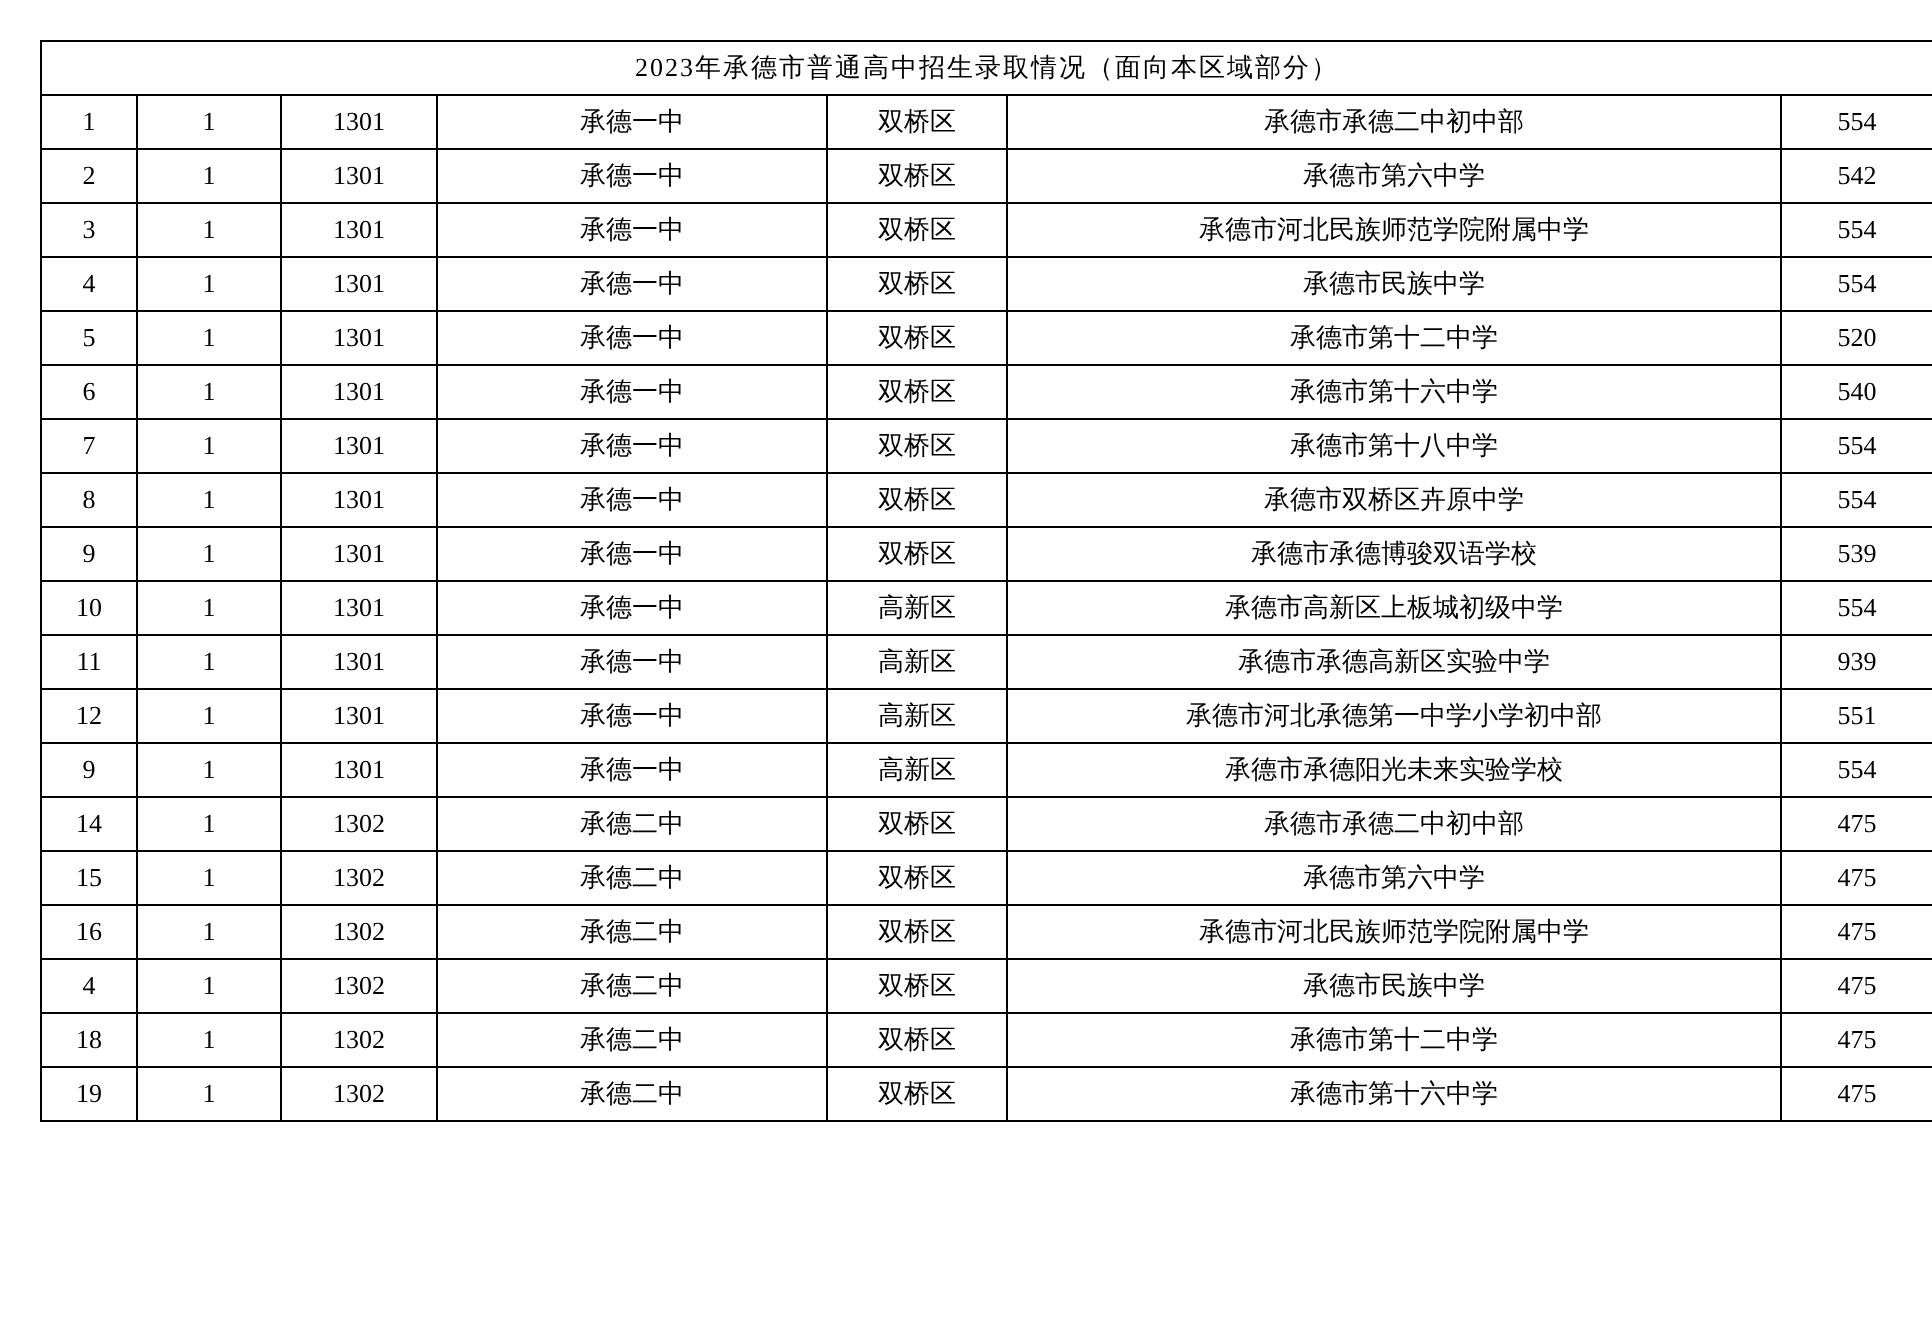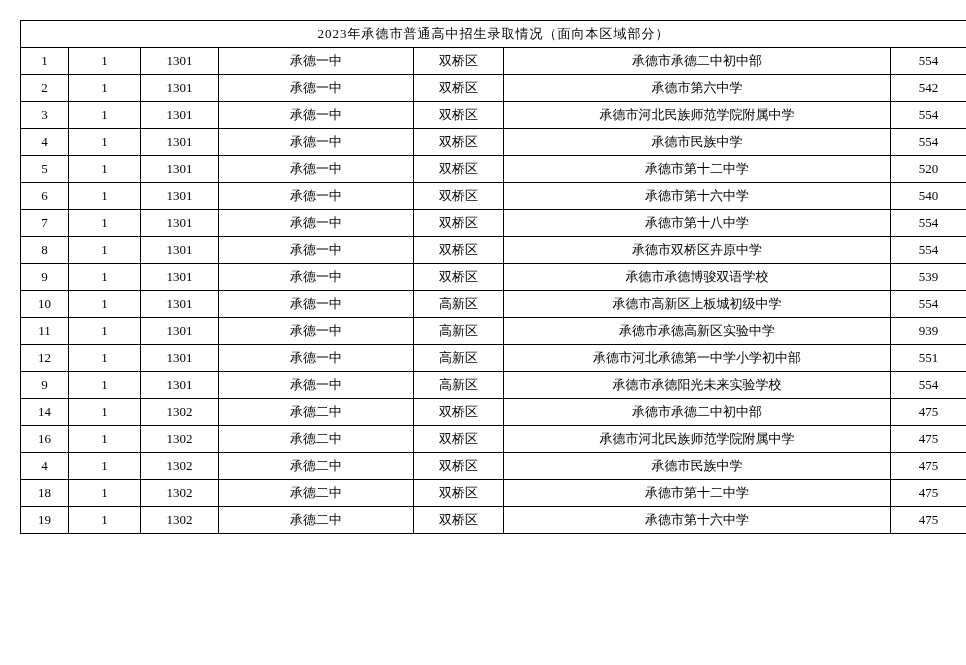--- a/index.html
+++ b/index.html
@@ -195,20 +195,29 @@
         <tr>
           <td>14</td>
           <td>1</td>
           <td>1302</td>
           <td>承德二中</td>
           <td>双桥区</td>
           <td>承德市承德二中初中部</td>
           <td>475</td>
         </tr>
         <tr>
+          <td>15</td>
+          <td>1</td>
+          <td>1302</td>
+          <td>承德二中</td>
+          <td>双桥区</td>
+          <td>承德市第六中学</td>
+          <td>475</td>
+        </tr>
+        <tr>
           <td>16</td>
           <td>1</td>
           <td>1302</td>
           <td>承德二中</td>
           <td>双桥区</td>
           <td>承德市河北民族师范学院附属中学</td>
           <td>475</td>
         </tr>
         <tr>
           <td>4</td>

